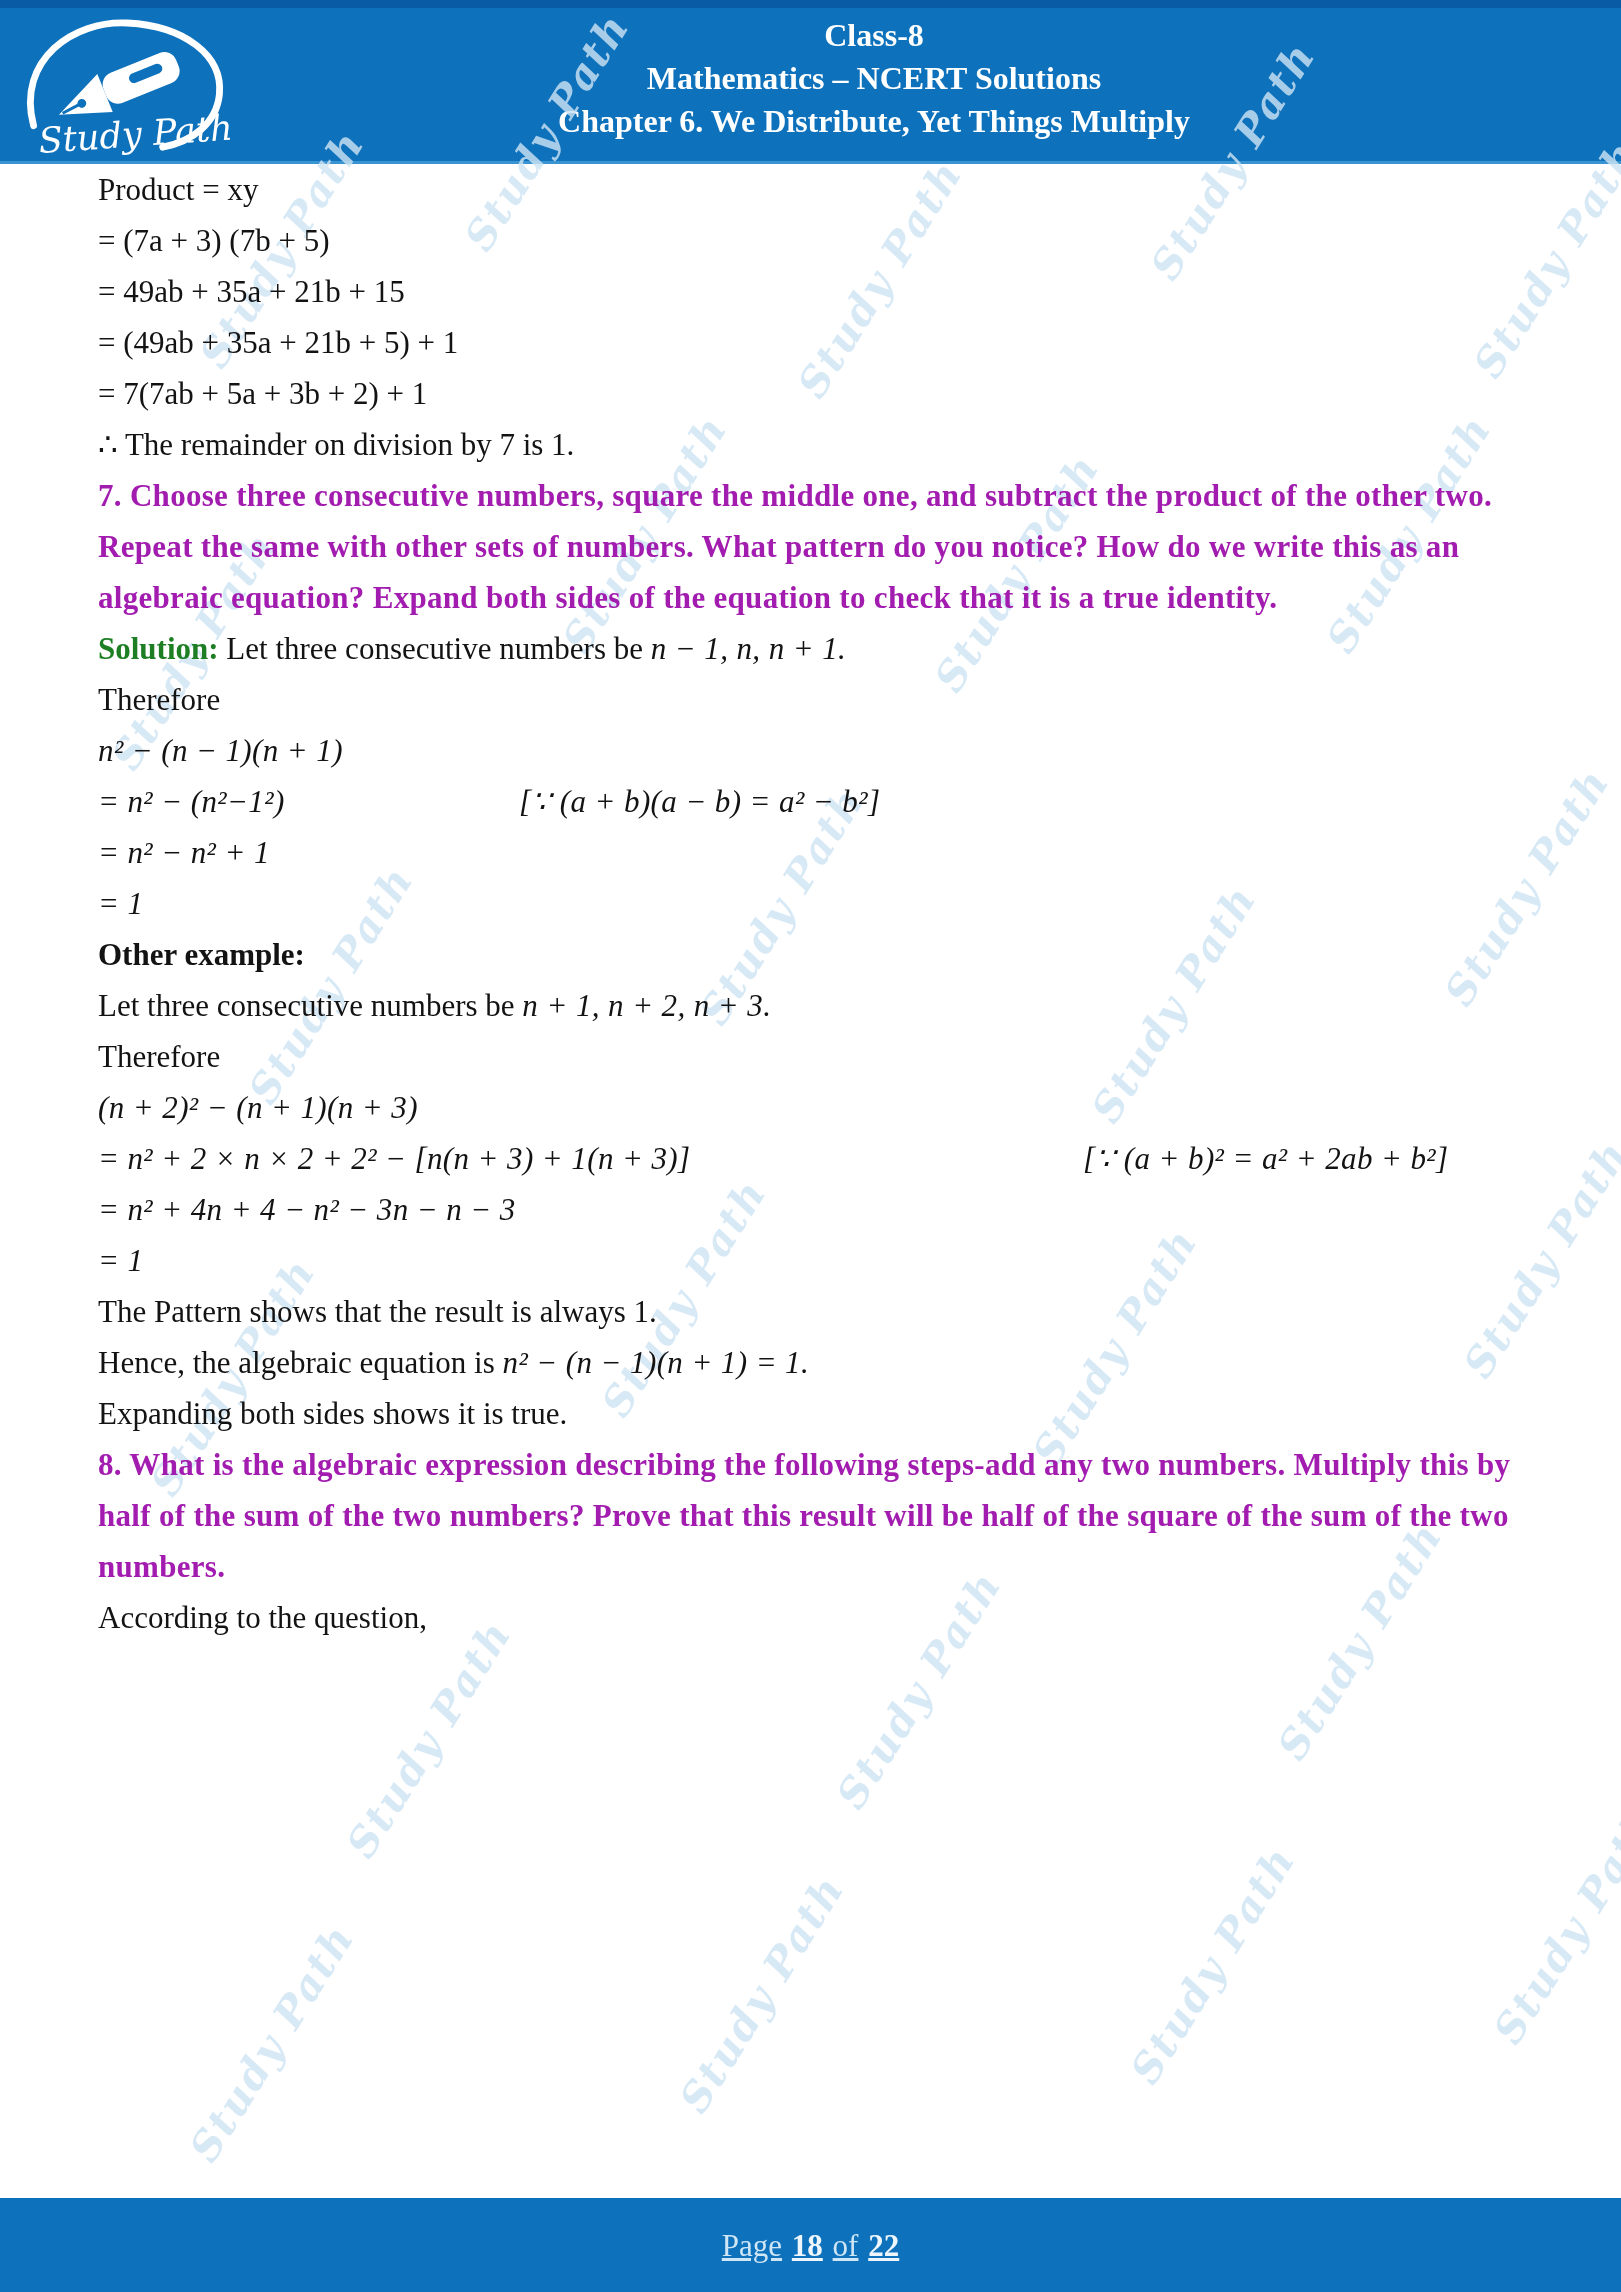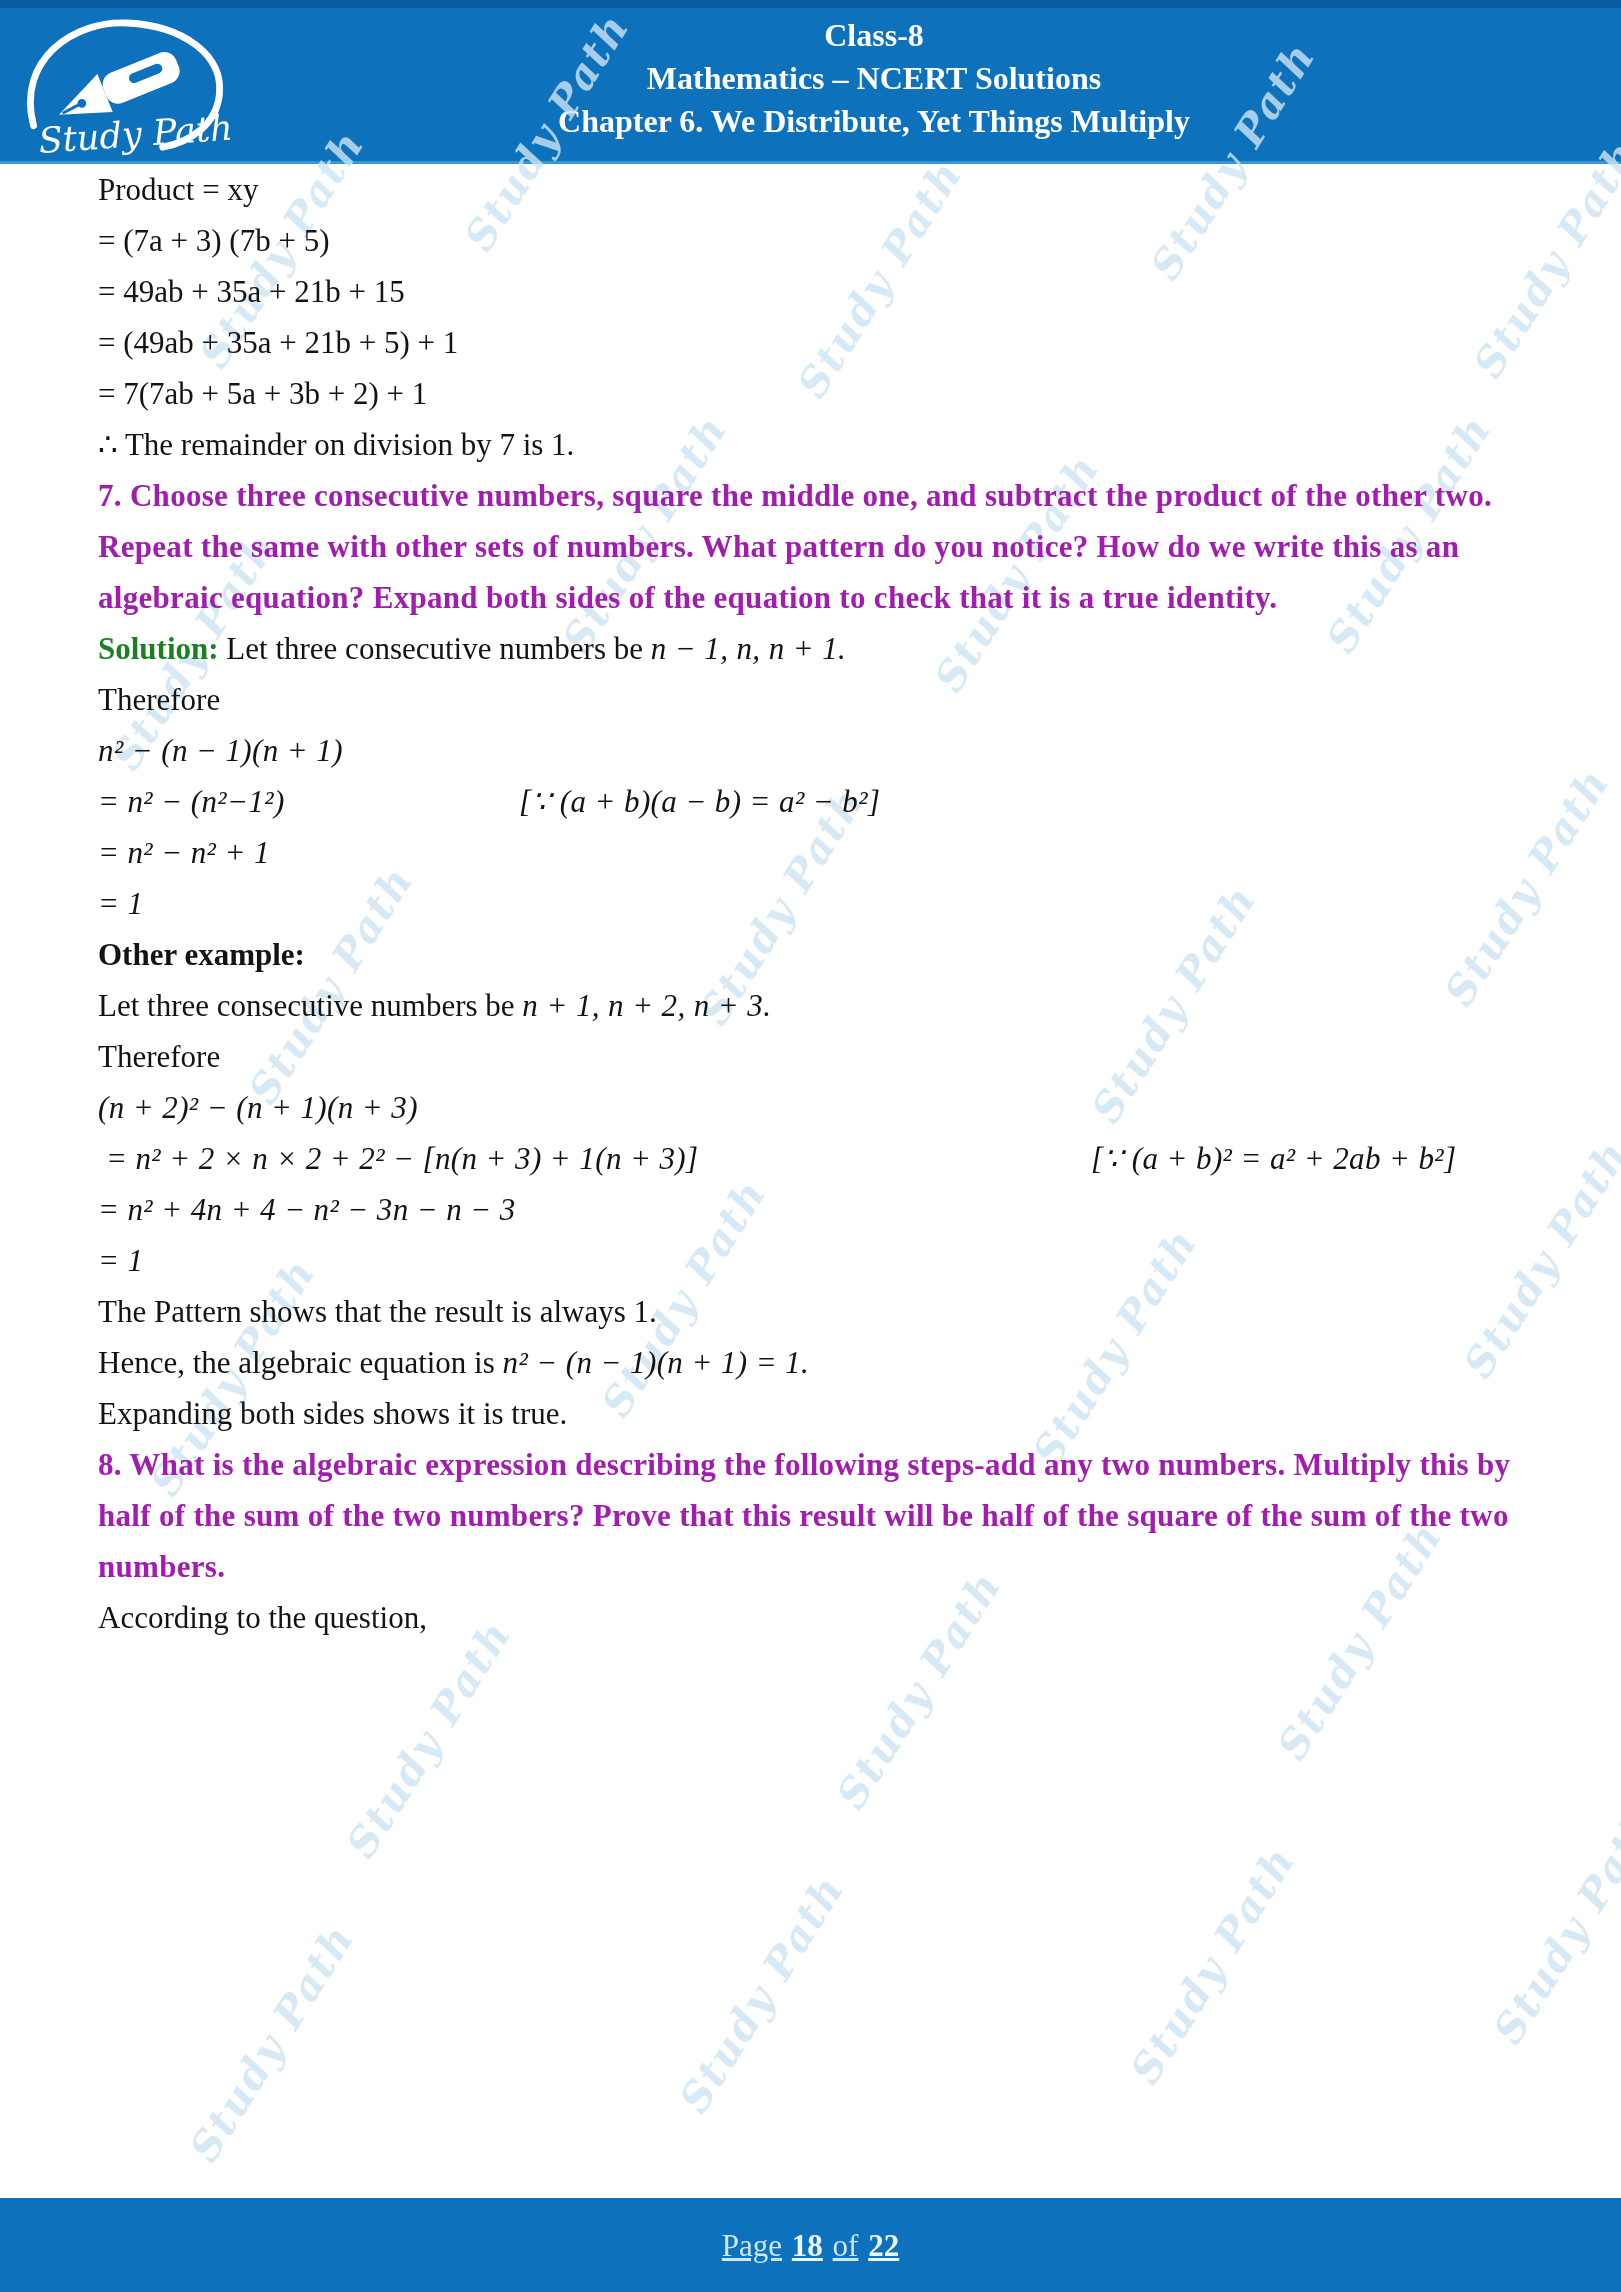--- a/index.html
+++ b/index.html
@@ -39,21 +39,21 @@
     position:absolute;left:98px;right:93px;top:164px;
     z-index:1;
     font-size:31px;line-height:51px;color:#131313;
   }
   .main p{margin:0;}
   .indent{margin-left:137px;}
   .math{font-style:italic;letter-spacing:0.4px;}
   .bold-q{font-weight:bold;color:#a21caf;letter-spacing:0.3px;}
   .sol-label{color:var(--solution-green);font-weight:bold;}
   .mw430{display:inline-block;min-width:421px;}
-  .mw1005{display:inline-block;min-width:985px;margin-left:8px;}
+  .mw1005{display:inline-block;min-width:985px;}
   .mt-b1{margin-top:18.6px;}
   .mt-q7{margin-top:45px;}
   .mt-sol7{margin-top:53px;}
   .mt-th{margin-top:19.6px;}
   .mt-eq1{margin-top:10.8px;}
   .mt-eq2{margin-top:19.6px;}
   .mt-eq3{margin-top:20.6px;}
   .mt-eq4{margin-top:17.6px;}
   .mt-oe{margin-top:49px;font-weight:bold;}
   .mt-th2{margin-top:1px;}

